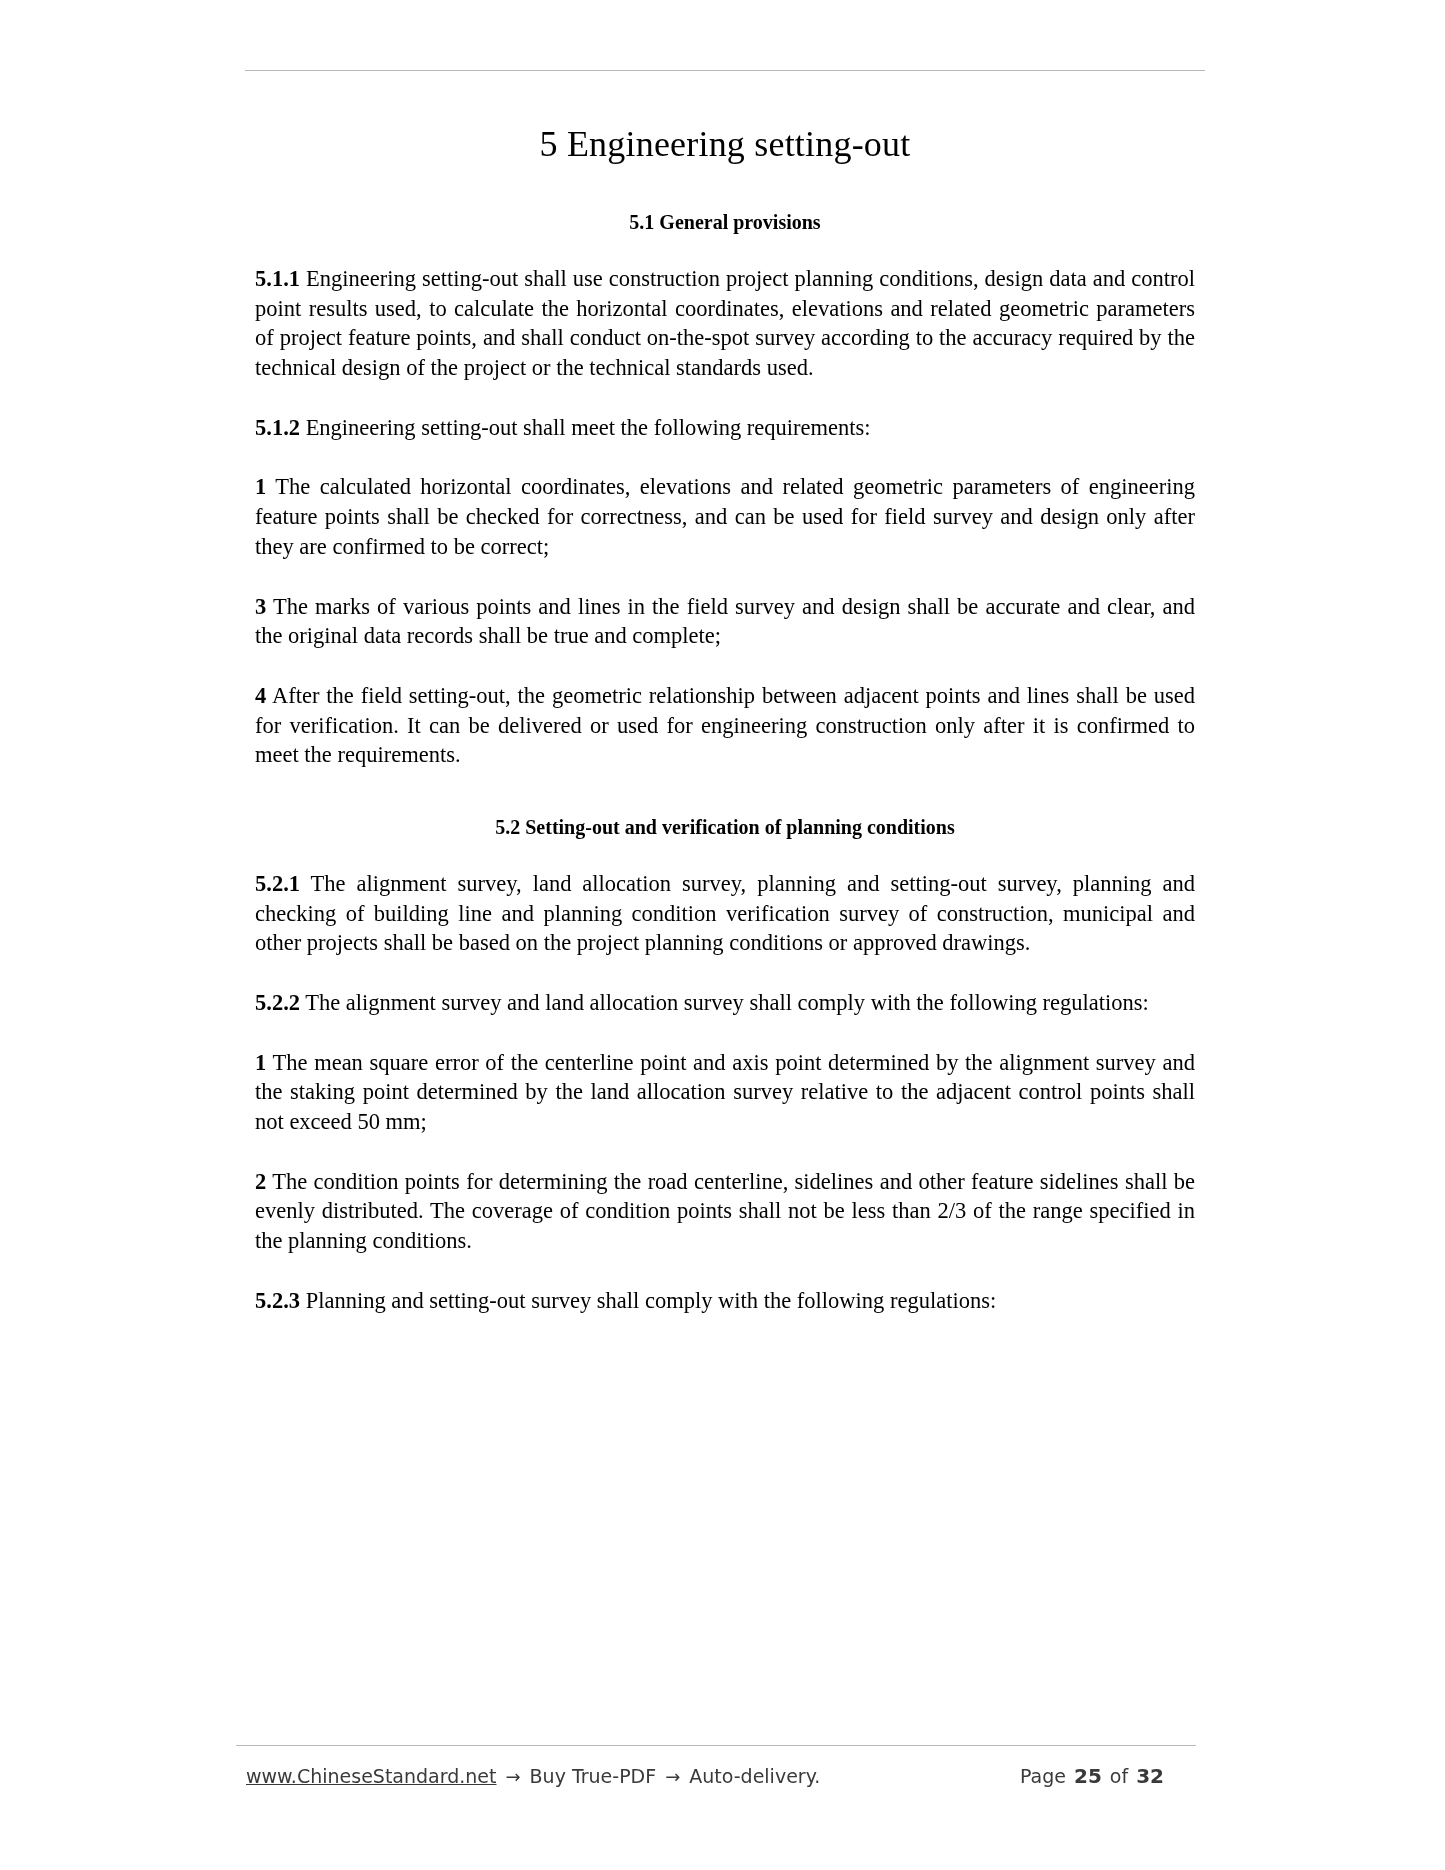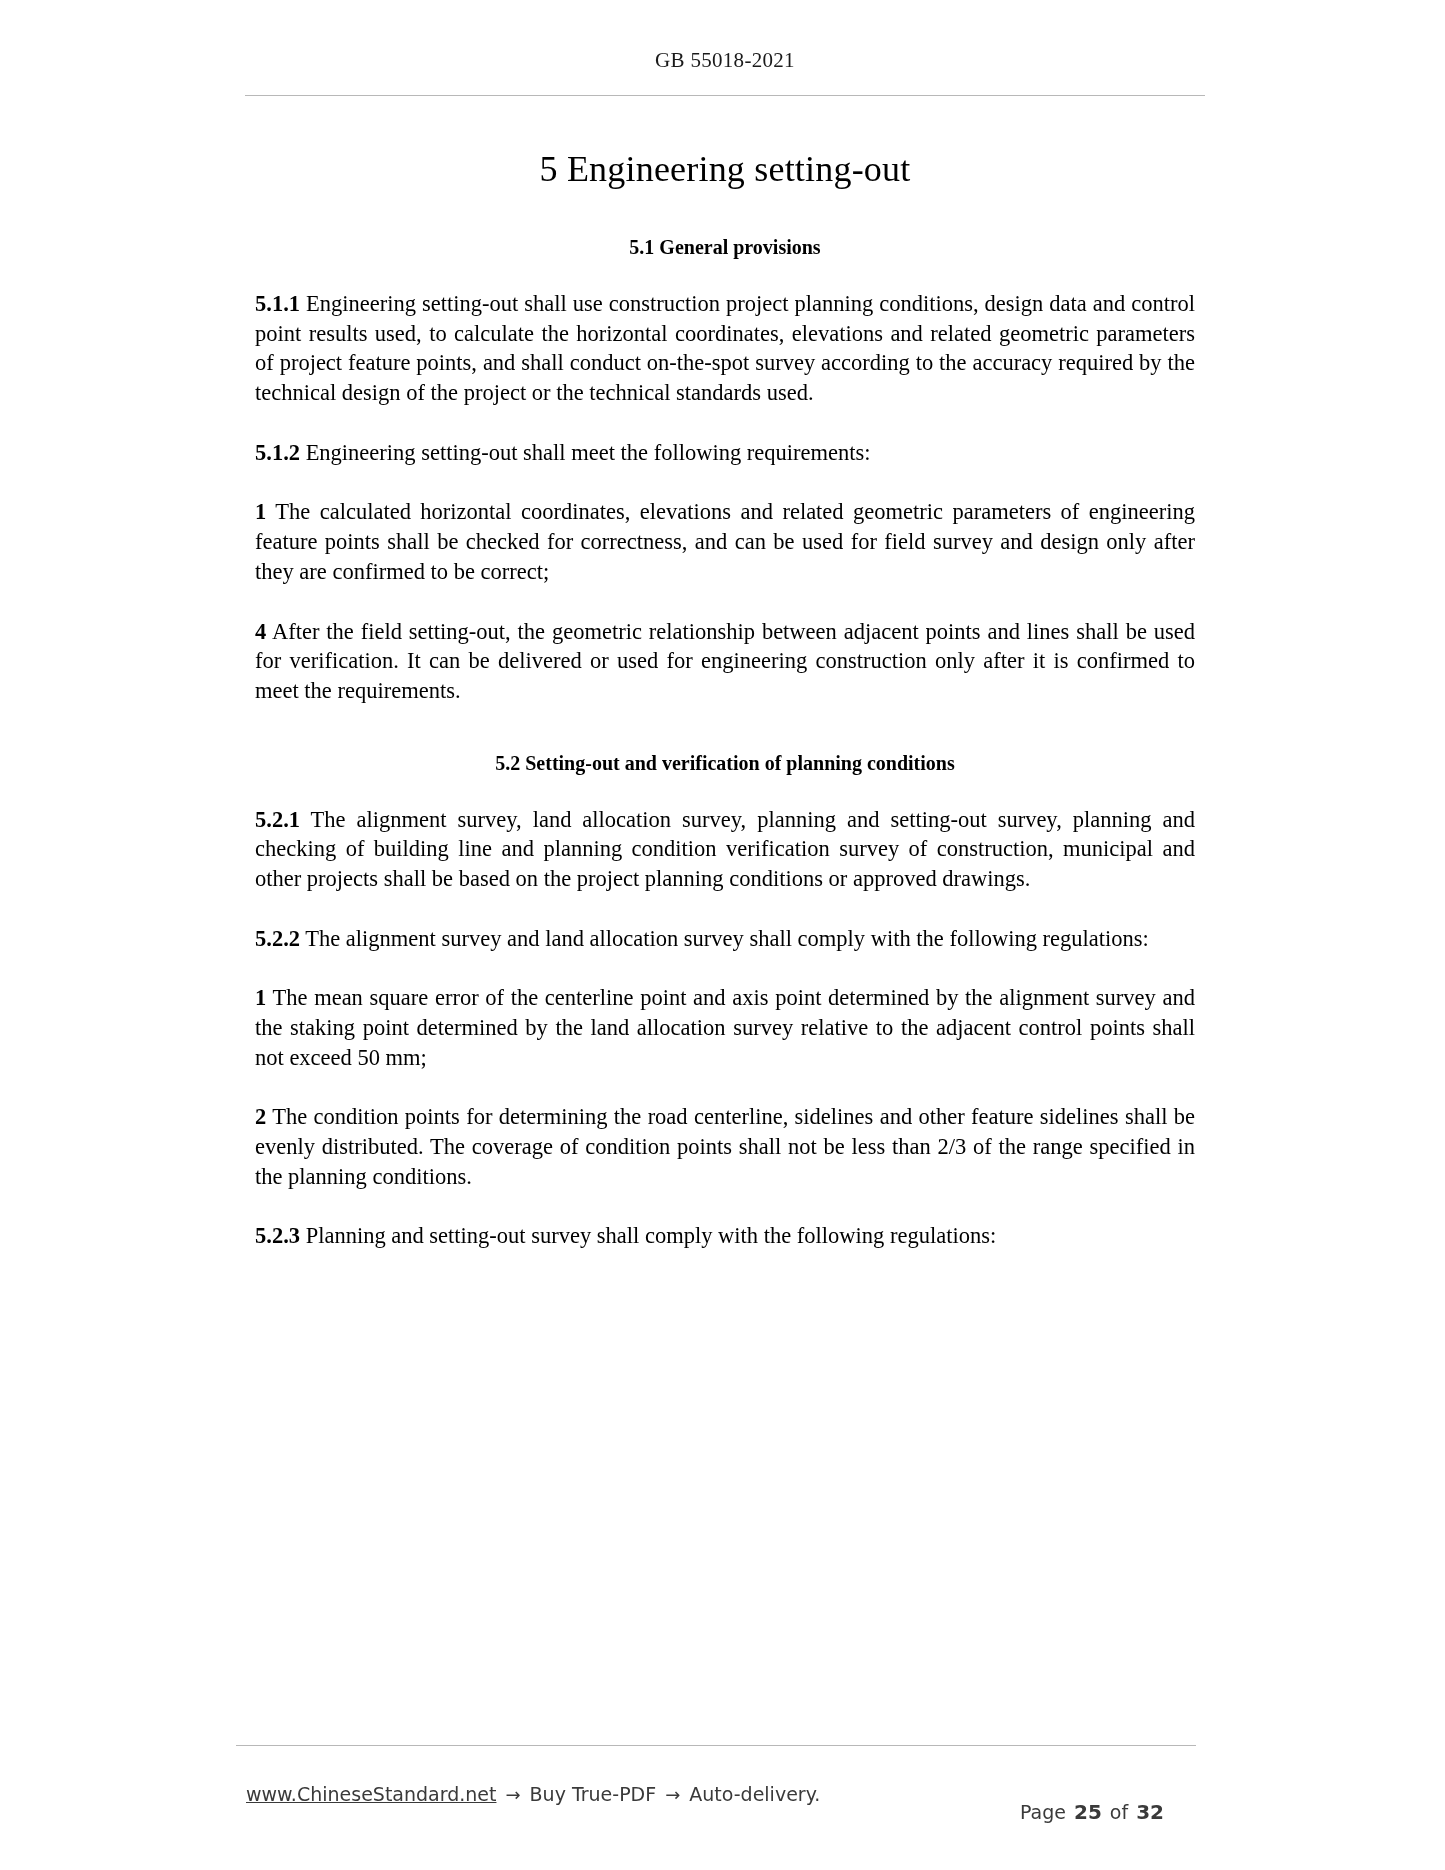--- a/index.html
+++ b/index.html
@@ -99,44 +99,43 @@
     margin-left: auto;
     display: flex;
     align-items: baseline;
     gap: 8px;
     padding-right: 22px;
     justify-content: flex-end;
   }
   .pg-num {
     font-weight: bold;
     font-size: 20px;
-    margin-top: 36px;
   }
 </style>
 </head>
 <body>
 
 <div class="page">
 
   <div class="content">
 
-    <div class="header-title">GB 55018-2021</div>
     <div class="header-rule"></div>
 
     <h1 class="chapter">5 Engineering setting-out</h1>
 
     <h2 class="section">5.1 General provisions</h2>
 
     <p class="para"><span class="num">5.1.1</span><span> Engineering setting-out shall use construction project planning conditions, design data and control point results used, to calculate the horizontal coordinates, elevations and related geometric parameters of project feature points, and shall conduct on-the-spot survey according to the accuracy required by the technical design of the project or the technical standards used.</span></p>
 
     <p class="para"><span class="num">5.1.2</span><span> Engineering setting-out shall meet the following requirements:</span></p>
 
     <p class="para"><span class="num">1</span><span> The calculated horizontal coordinates, elevations and related geometric parameters of engineering feature points shall be checked for correctness, and can be used for field survey and design only after they are confirmed to be correct;</span></p>
 
 
+    <p class="para"><span class="num">3</span><span> The marks of various points and lines in the field survey and design shall be accurate and clear, and the original data records shall be true and complete;</span></p>
 
     <p class="para"><span class="num">4</span><span> After the field setting-out, the geometric relationship between adjacent points and lines shall be used for verification. It can be delivered or used for engineering construction only after it is confirmed to meet the requirements.</span></p>
 
     <h2 class="section">5.2 Setting-out and verification of planning conditions</h2>
 
     <p class="para"><span class="num">5.2.1</span><span> The alignment survey, land allocation survey, planning and setting-out survey, planning and checking of building line and planning condition verification survey of construction, municipal and other projects shall be based on the project planning conditions or approved drawings.</span></p>
 
     <p class="para"><span class="num">5.2.2</span><span> The alignment survey and land allocation survey shall comply with the following regulations:</span></p>
 
     <p class="para"><span class="num">1</span><span> The mean square error of the centerline point and axis point determined by the alignment survey and the staking point determined by the land allocation survey relative to the adjacent control points shall not exceed 50 mm;</span></p>

